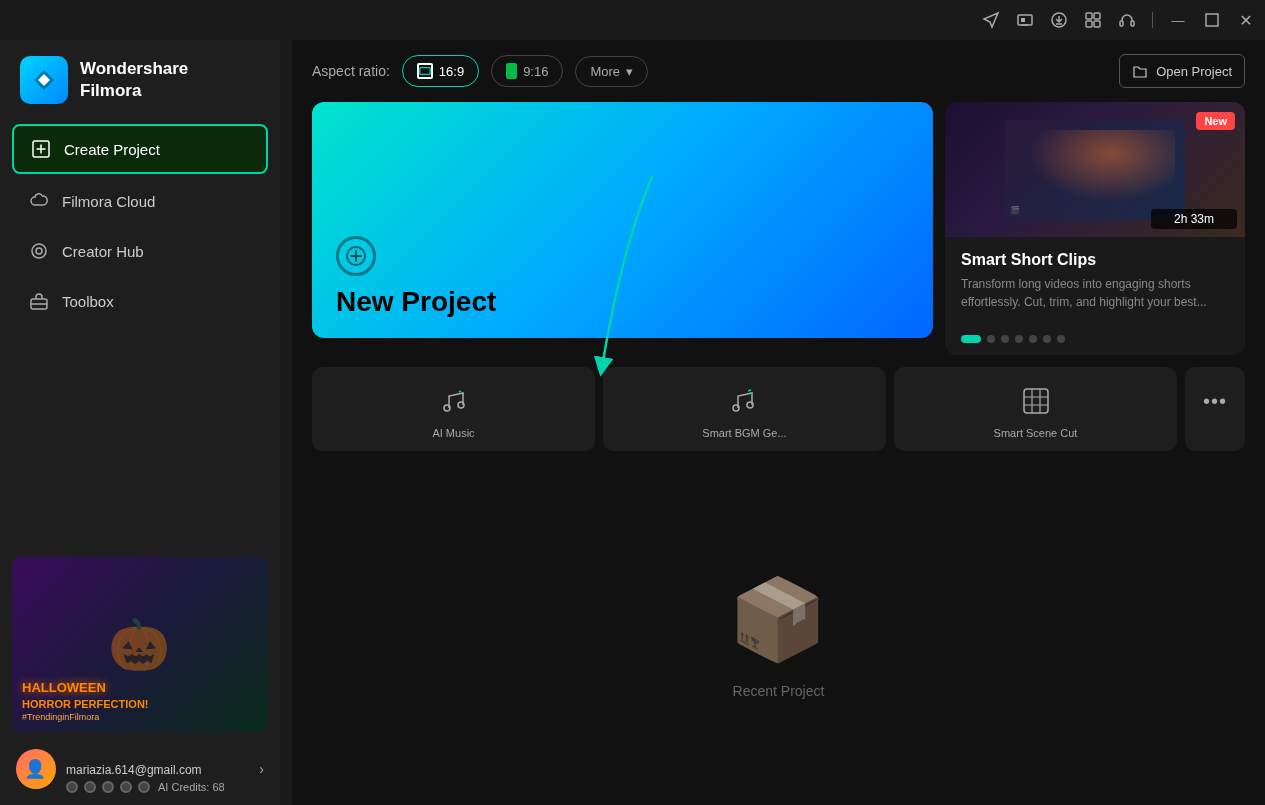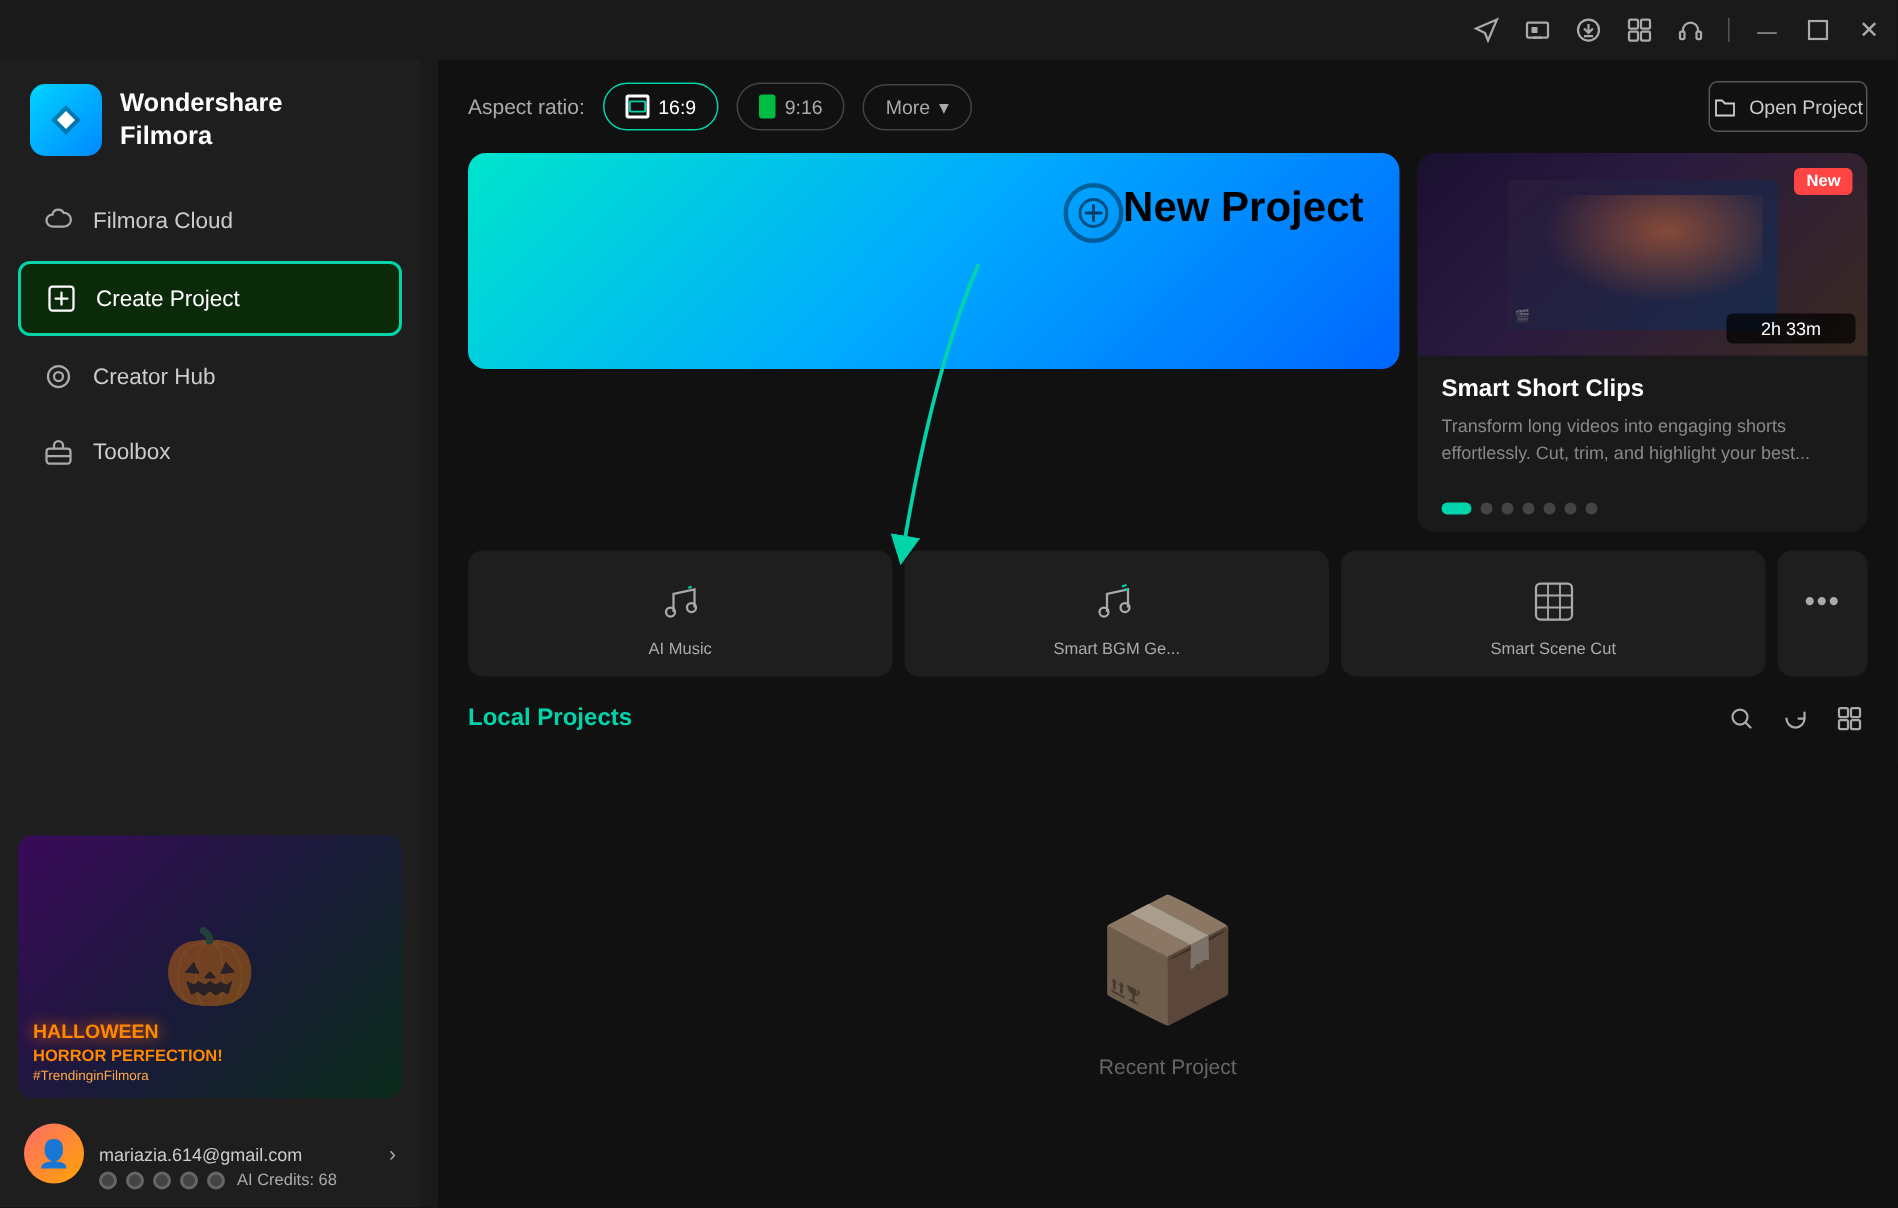--- a/index.html
+++ b/index.html
@@ -305,46 +305,46 @@
       background: transparent;
       color: #aaa;
       font-size: 13px;
       cursor: pointer;
     }
     .open-project-btn {
       margin-left: auto;
       display: flex;
       align-items: center;
       gap: 8px;
-      padding: 8px 2px;
+      padding: 8px 12px;
       border-radius: 6px;
       border: 1.5px solid #555;
       background: transparent;
       color: #ccc;
       font-size: 13px;
       cursor: pointer;
       text-align: center;
     }
 
     
     .project-area {
       display: flex;
       gap: 12px;
       padding: 0 20px 12px;
       flex-shrink: 0;
     }
 
     
     .new-project-card {
       flex: 1;
-      height: 144px;
+      height: 236px;
       background: linear-gradient(135deg, #00e5cc, #00aaff, #0066ff);
       border-radius: 12px;
       display: flex;
-      flex-direction: row;
+      flex-direction: column;
       justify-content: flex-end;
       padding: 20px 24px;
       cursor: pointer;
       position: relative;
     }
     .new-project-icon {
       width: 40px;
       height: 40px;
       border: 3px solid rgba(0,0,0,0.4);
       border-radius: 50%;
@@ -611,37 +611,37 @@
         </svg>
       </div>
       <div class="logo-text">
         <div>Wondershare</div>
         <div>Filmora</div>
       </div>
     </div>
 
     <nav class="nav-items">
 
-      <div class="nav-item">
-        <div class="nav-item-icon">
-          <svg width="20" height="20" viewBox="0 0 20 20" fill="none">
-            <path d="M14 14H6a4 4 0 010-8 4 4 0 017.5-1A3.5 3.5 0 0114 14z" stroke="#aaa" stroke-width="1.5"></path>
-          </svg>
-        </div>
-        <span>Filmora Cloud</span>
-      </div>
-
       <div class="nav-item active">
         <div class="nav-item-icon">
           <svg width="20" height="20" viewBox="0 0 20 20" fill="none">
             <rect x="2" y="2" width="16" height="16" rx="2" stroke="currentColor" stroke-width="1.5"></rect>
             <path d="M10 6v8M6 10h8" stroke="currentColor" stroke-width="1.5" stroke-linecap="round"></path>
           </svg>
         </div>
         <span>Create Project</span>
+      </div>
+
+      <div class="nav-item">
+        <div class="nav-item-icon">
+          <svg width="20" height="20" viewBox="0 0 20 20" fill="none">
+            <path d="M14 14H6a4 4 0 010-8 4 4 0 017.5-1A3.5 3.5 0 0114 14z" stroke="#aaa" stroke-width="1.5"></path>
+          </svg>
+        </div>
+        <span>Filmora Cloud</span>
       </div>
 
       <div class="nav-item">
         <div class="nav-item-icon">
           <svg width="20" height="20" viewBox="0 0 20 20" fill="none">
             <circle cx="10" cy="10" r="7" stroke="#aaa" stroke-width="1.5"></circle>
             <circle cx="10" cy="10" r="3" stroke="#aaa" stroke-width="1.5"></circle>
           </svg>
         </div>
         <span>Creator Hub</span>
@@ -807,45 +807,20 @@
         <defs>
           <marker id="arrowhead" markerWidth="8" markerHeight="8" refX="4" refY="4" orient="auto">
             <path d="M0,0 L0,8 L8,4 z" fill="#00d4aa"></path>
           </marker>
         </defs>
         <path d="M120 10 Q90 80 70 200" stroke="#00d4aa" stroke-width="2.5" fill="none" marker-end="url(#arrowhead)" stroke-linecap="round"></path>
       </svg>
     </div>
 
     <div class="local-projects-section">
-      <div class="section-header">
-        <span class="section-title">Local Projects</span>
-        <div class="section-actions">
-          <div class="section-action-icon">
-            <svg width="18" height="18" viewBox="0 0 18 18" fill="none">
-              <circle cx="8" cy="8" r="5" stroke="#aaa" stroke-width="1.5"></circle>
-              <path d="M12 12l3 3" stroke="#aaa" stroke-width="1.5" stroke-linecap="round"></path>
-            </svg>
-          </div>
-          <div class="section-action-icon">
-            <svg width="18" height="18" viewBox="0 0 18 18" fill="none">
-              <path d="M3 9A6 6 0 1015 9" stroke="#aaa" stroke-width="1.5" stroke-linecap="round"></path>
-              <path d="M15 5v4h-4" stroke="#aaa" stroke-width="1.5" stroke-linecap="round" stroke-linejoin="round"></path>
-            </svg>
-          </div>
-          <div class="section-action-icon">
-            <svg width="18" height="18" viewBox="0 0 18 18" fill="none">
-              <rect x="2" y="2" width="6" height="6" rx="1" stroke="#aaa" stroke-width="1.5"></rect>
-              <rect x="10" y="2" width="6" height="6" rx="1" stroke="#aaa" stroke-width="1.5"></rect>
-              <rect x="2" y="10" width="6" height="6" rx="1" stroke="#aaa" stroke-width="1.5"></rect>
-              <rect x="10" y="10" width="6" height="6" rx="1" stroke="#aaa" stroke-width="1.5"></rect>
-            </svg>
-          </div>
-        </div>
-      </div>
 
       <div class="empty-state">
         <div class="empty-box-visual">📦</div>
         <div class="empty-text">Recent Project</div>
       </div>
     </div>
 
   </div>
 </div>
 

